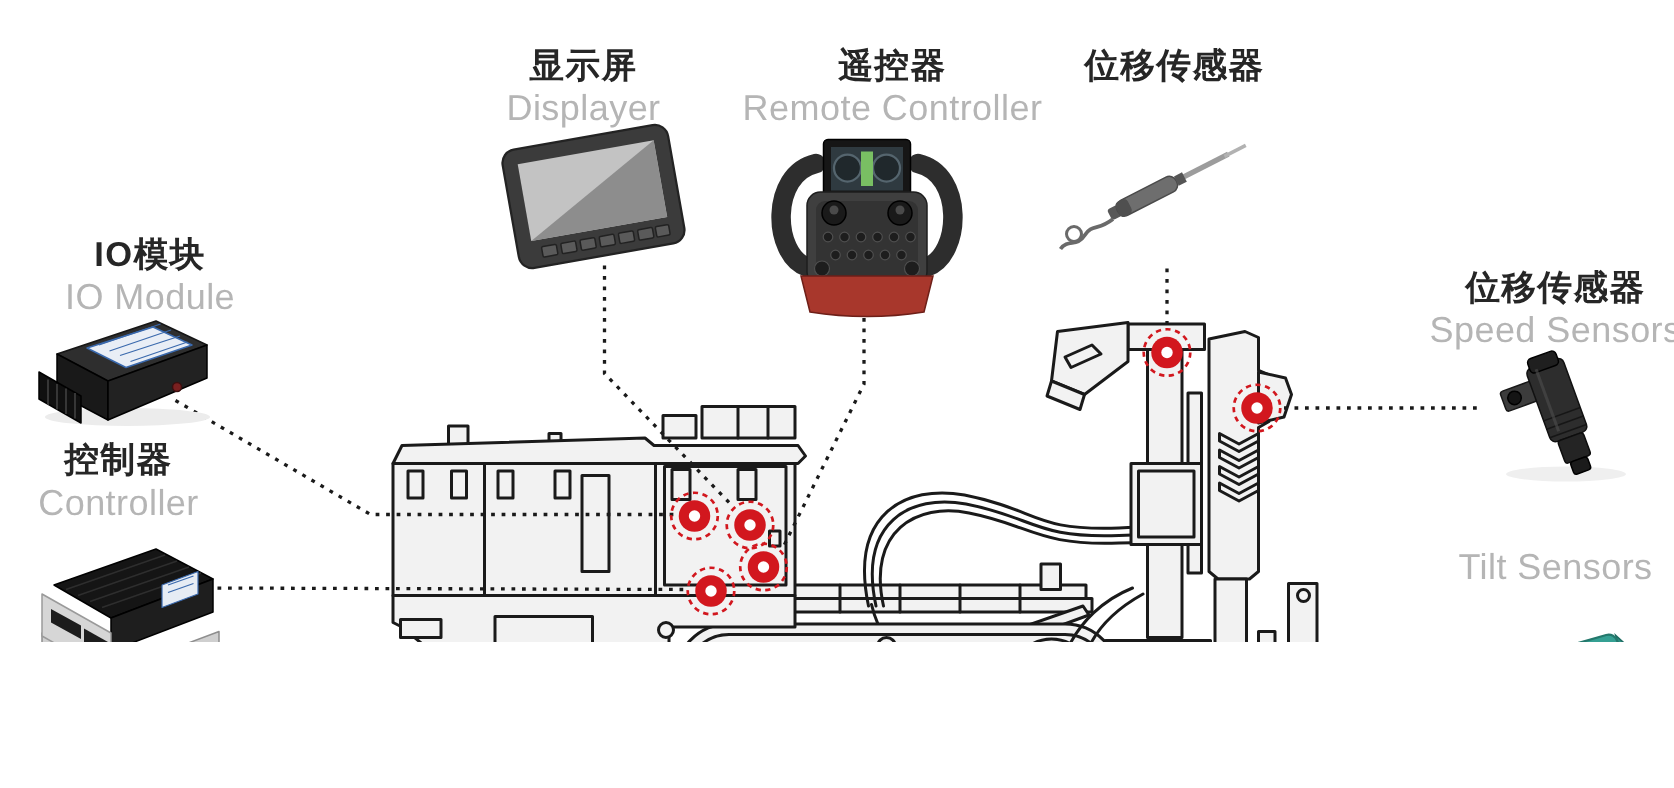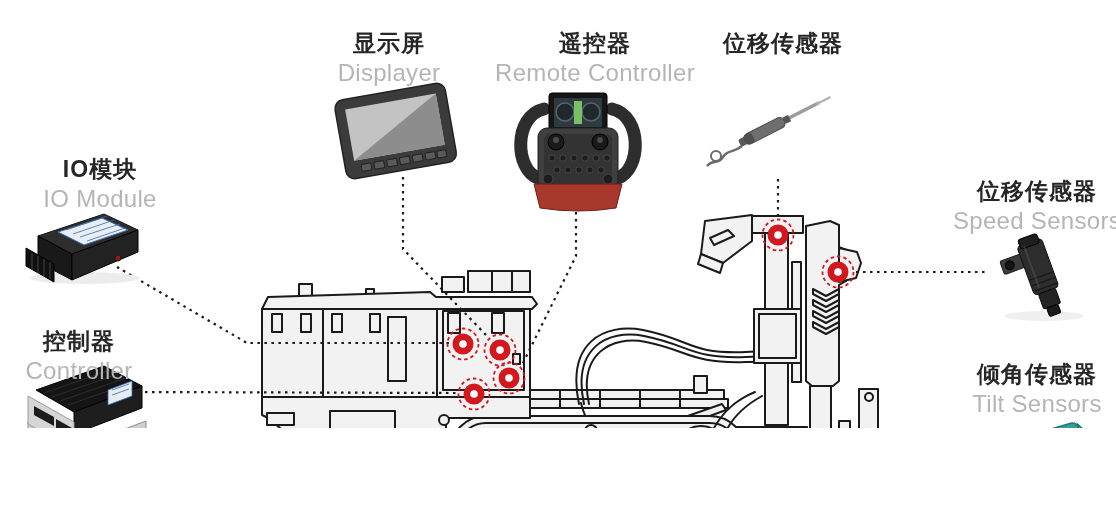--- a/index.html
+++ b/index.html
@@ -318,28 +318,27 @@
 
   <div class="lbl" style="left:783px;top:31px;">
     <div class="zh">位移传感器</div>
   </div>
 
   <div class="lbl" style="left:80px;top:157px;margin-left:20px;">
     <div class="zh">IO模块</div>
     <div class="en">IO Module</div>
   </div>
 
-  <div class="lbl" style="left:79px;top:294px;margin-top:35px;">
+  <div class="lbl" style="left:79px;top:294px;">
     <div class="zh">控制器</div>
     <div class="en">Controller</div>
   </div>
 
   <div class="lbl" style="left:1037px;top:179px;">
     <div class="zh">位移传感器</div>
     <div class="en">Speed Sensors</div>
   </div>
 
   <div class="lbl" style="left:1037px;top:362px;">
-    <div class="zh">倾角传感器</div>
     <div class="en">Tilt Sensors</div>
   </div>
 
 </div>
 
 </body></html>

